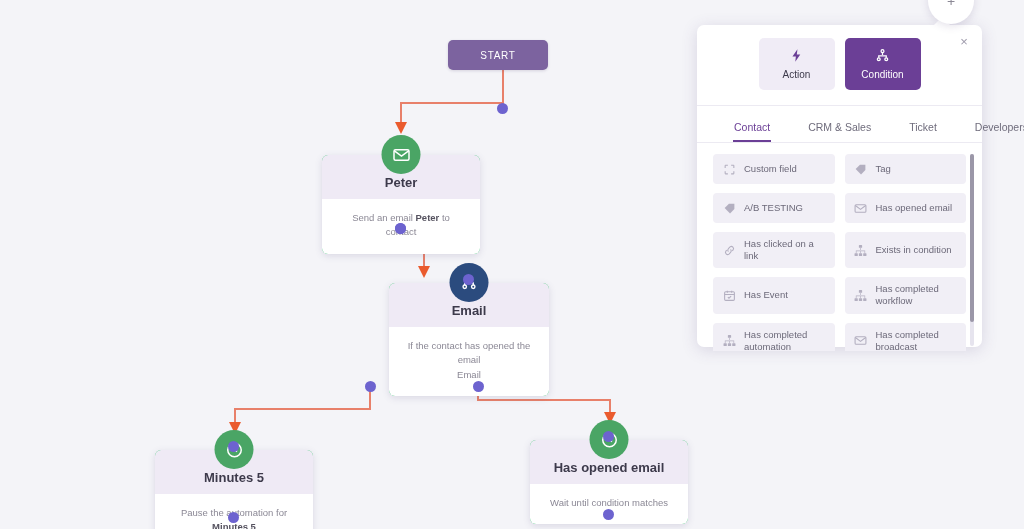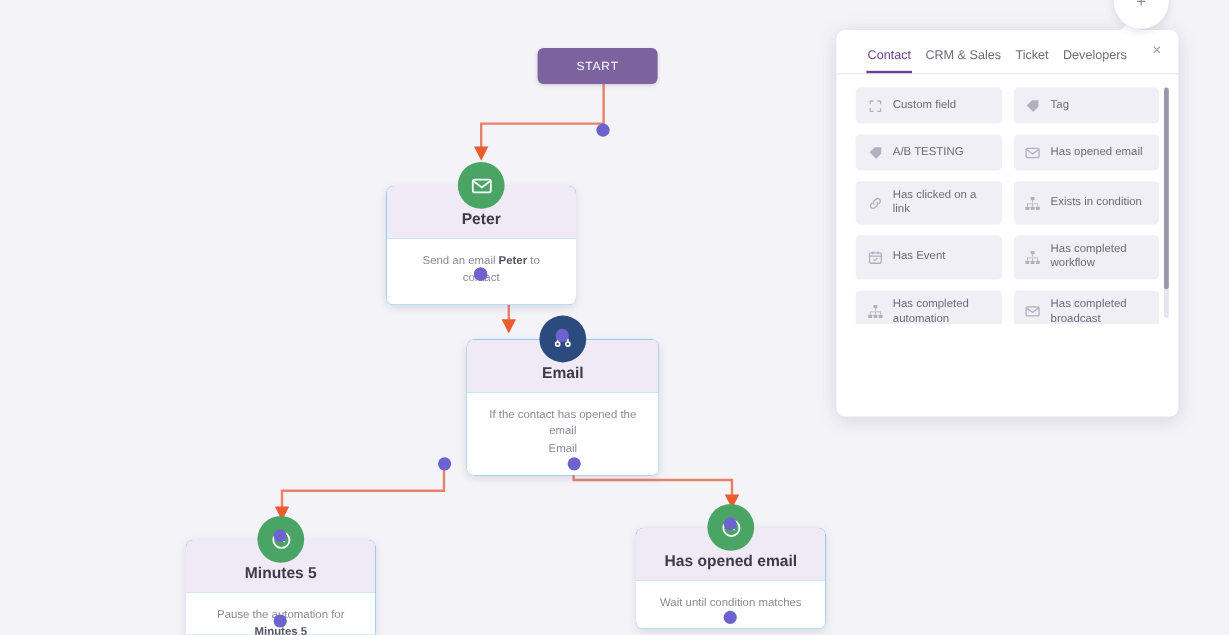--- a/index.html
+++ b/index.html
@@ -20,21 +20,21 @@
   .start-node {
     width: 100px; height: 30px;
     background: #7c639f;
     border-radius: 5px;
     display: flex; align-items: center; justify-content: center;
     color: #ffffff; font-size: 10px; font-weight: normal; letter-spacing: .7px;
     box-shadow: 0 1px 3px rgba(80,60,110,.18);
   }
 
   .card {
-    background: #0ea5e9;
+    background: #22c55e;
     border-radius: 6px;
     box-shadow: 0 2px 7px rgba(90,75,130,.17);
     overflow: hidden;
   }
   .card-head {
     background: #efeaf5;
     padding: 20px 8px 9px;
     text-align: center;
   }
   .card-title { font-size: 13px; font-weight: bold; color: #3d3a4b; }
@@ -103,22 +103,22 @@
     width: 76px; height: 52px;
     border-radius: 5px;
     display: flex; flex-direction: column;
     align-items: center; justify-content: center; gap: 4px;
     font-size: 10px; cursor: pointer;
   }
   .type-btn.inactive { background: #f0ecf6; color: #3d3a4b; }
   .type-btn.active   { background: #6b3f96; color: #ffffff; }
 
   .tabs {
-    display: flex; gap: 10px;
-    padding: 10px 25px 0;
+    display: flex; gap: 36px;
+    padding: 10px 36px 0;
     border-bottom: 1px solid #eceaf2;
   }
   .tab {
     font-size: 10.5px; color: #6f6c7c;
     padding: 5px 1px 7px;
     cursor: pointer; white-space: nowrap;
   }
   .tab.active { color: #6b3f96; border-bottom: 2px solid #6b3f96; }
 
   .items-wrap { position: relative; padding: 11px 16px 0 16px; height: 208px; overflow: hidden; }
@@ -266,20 +266,41 @@
   </div>
 
   <div id="float-btn">
     <span>+</span>
   </div>
 
   <div id="panel">
 
     <div class="panel-close">×</div>
 
+    <div class="type-row">
+      <div class="type-btn inactive">
+        <span>
+          <svg width="15" height="15" viewBox="0 0 24 24" fill="#6b3f96">
+            <path d="M13.5 2 L5.5 13.5 L11 13.5 L10 22 L18 10.5 L12.5 10.5 Z"></path>
+          </svg>
+        </span>
+        <span>Action</span>
+      </div>
+      <div class="type-btn active">
+        <span>
+          <svg width="15" height="15" viewBox="0 0 24 24" fill="none" stroke="#ffffff" stroke-width="2">
+            <circle cx="12" cy="5" r="2.3"></circle>
+            <circle cx="6" cy="18" r="2.3"></circle>
+            <circle cx="18" cy="18" r="2.3"></circle>
+            <path d="M12 7.3 L12 11 M6 15.7 L6 12.7 L18 12.7 L18 15.7"></path>
+          </svg>
+        </span>
+        <span>Condition</span>
+      </div>
+    </div>
 
     <div class="tabs">
       <div class="tab active">Contact</div>
       <div class="tab">CRM &amp; Sales</div>
       <div class="tab">Ticket</div>
       <div class="tab">Developers</div>
     </div>
 
     <div class="items-wrap">
       <div class="items">

